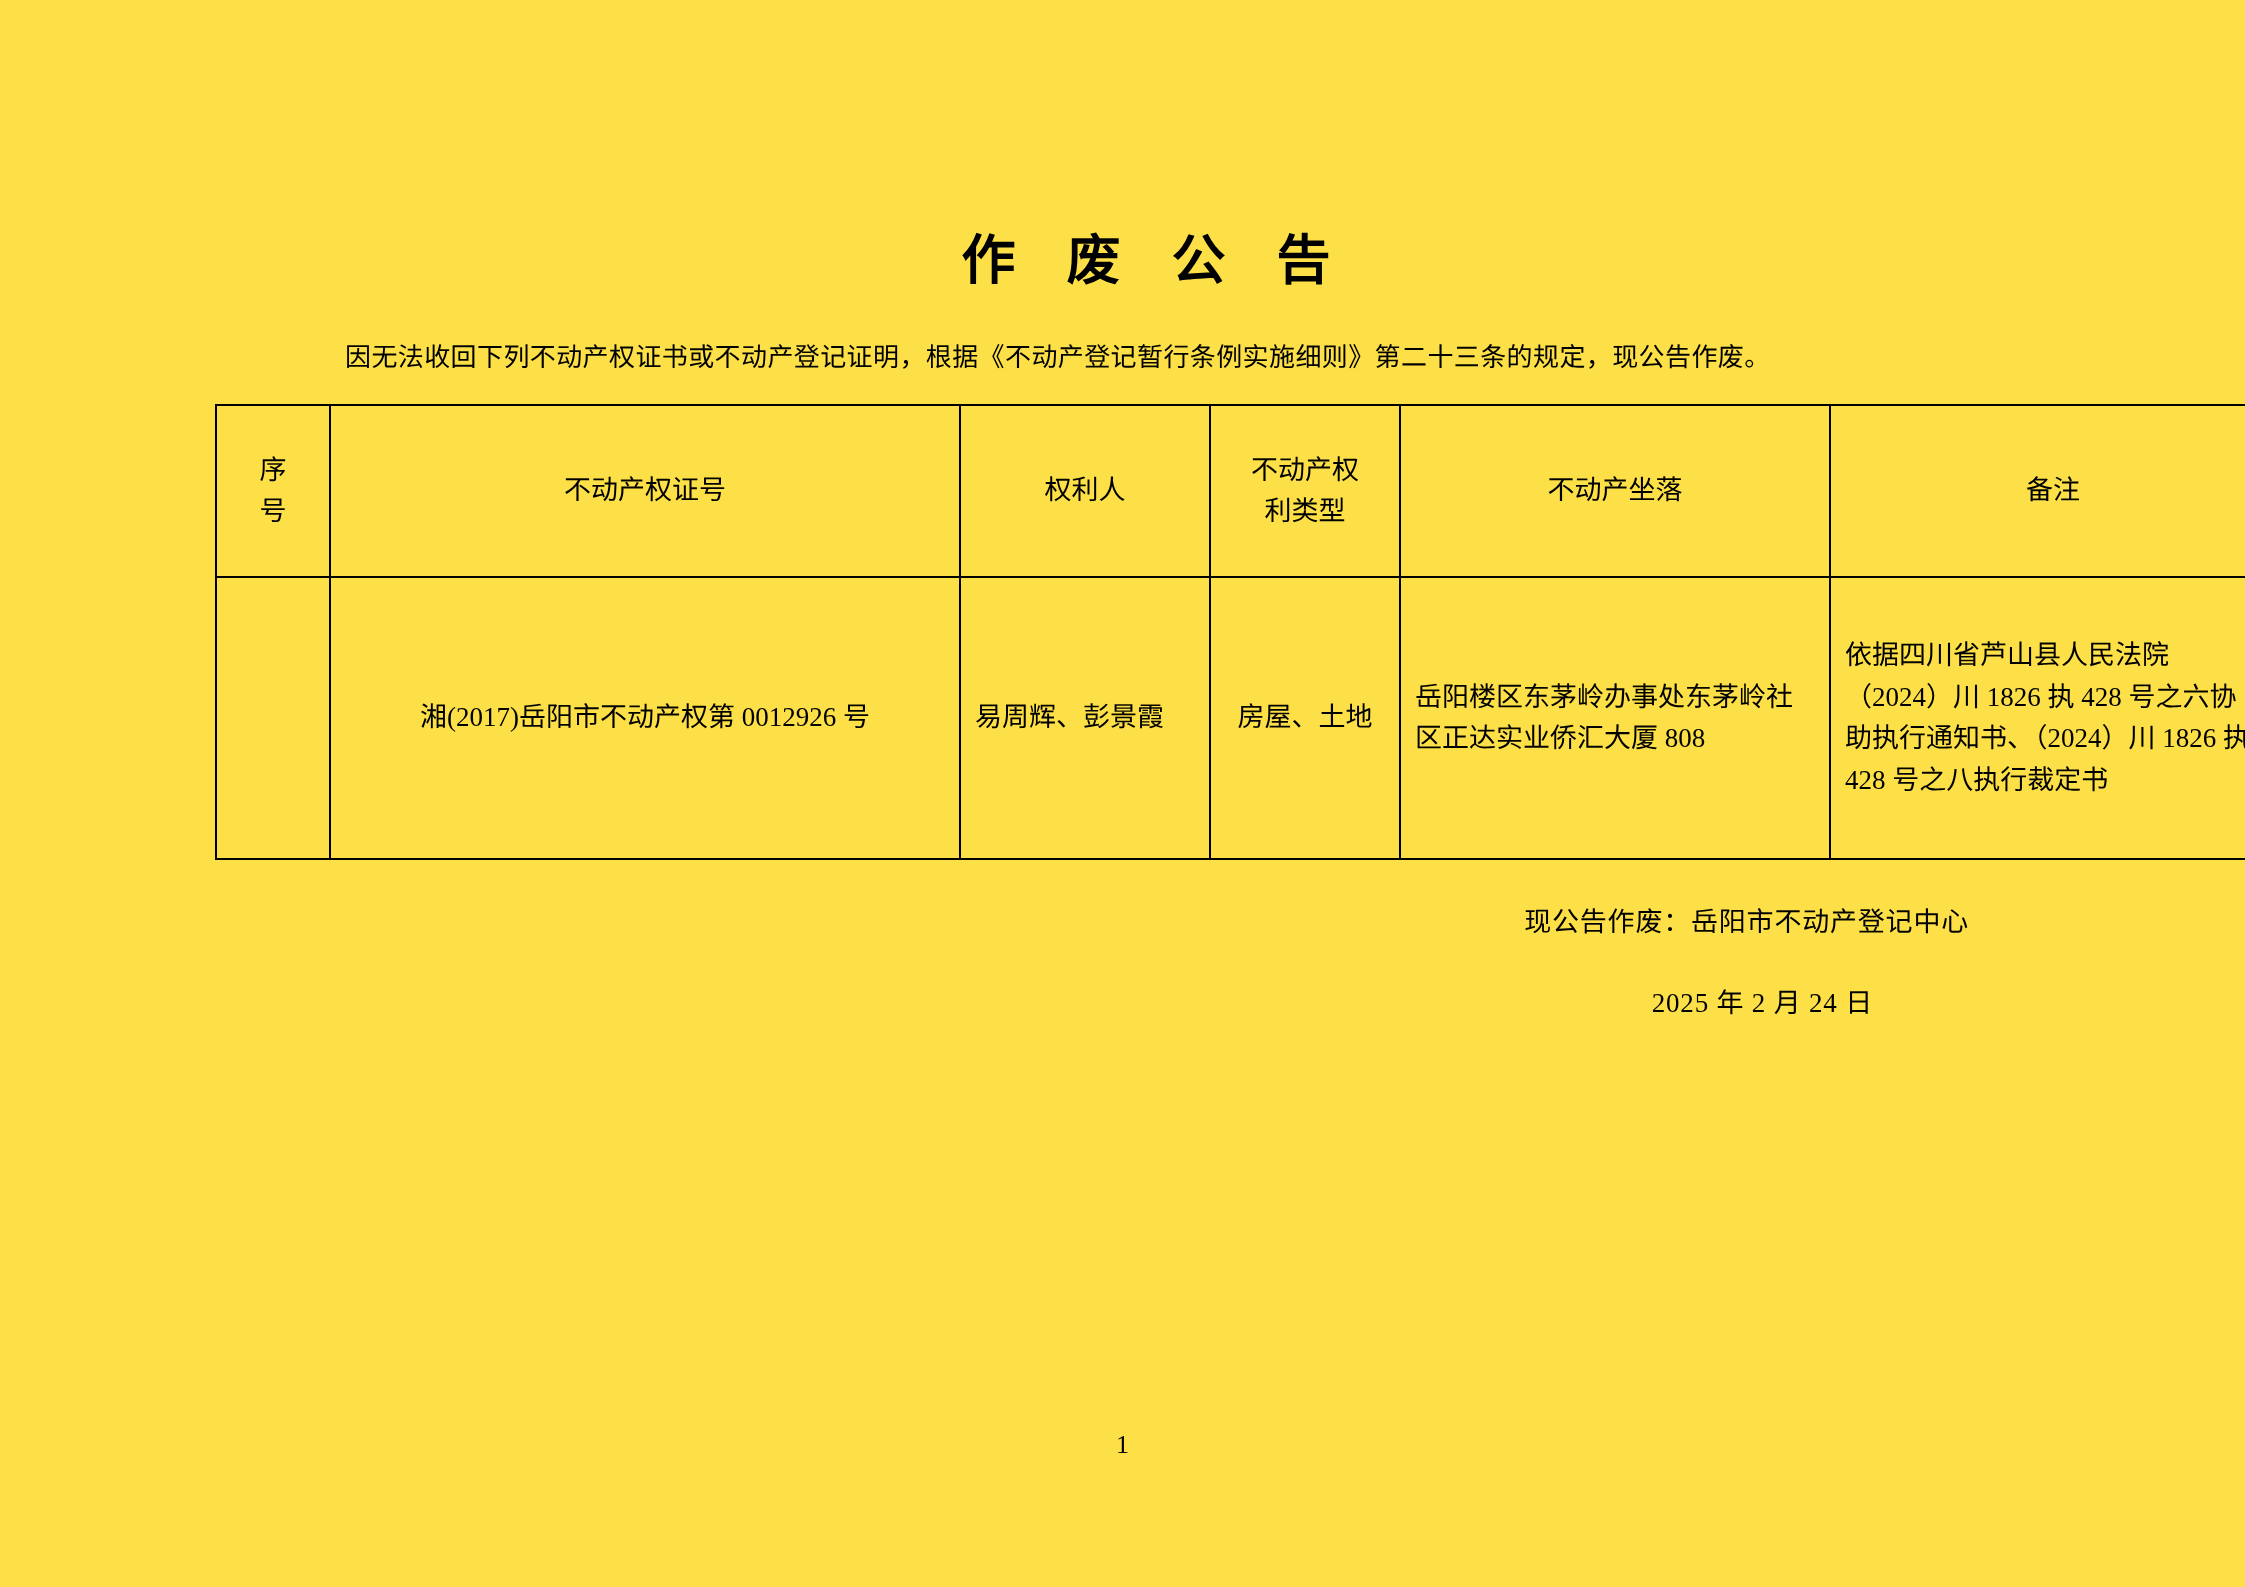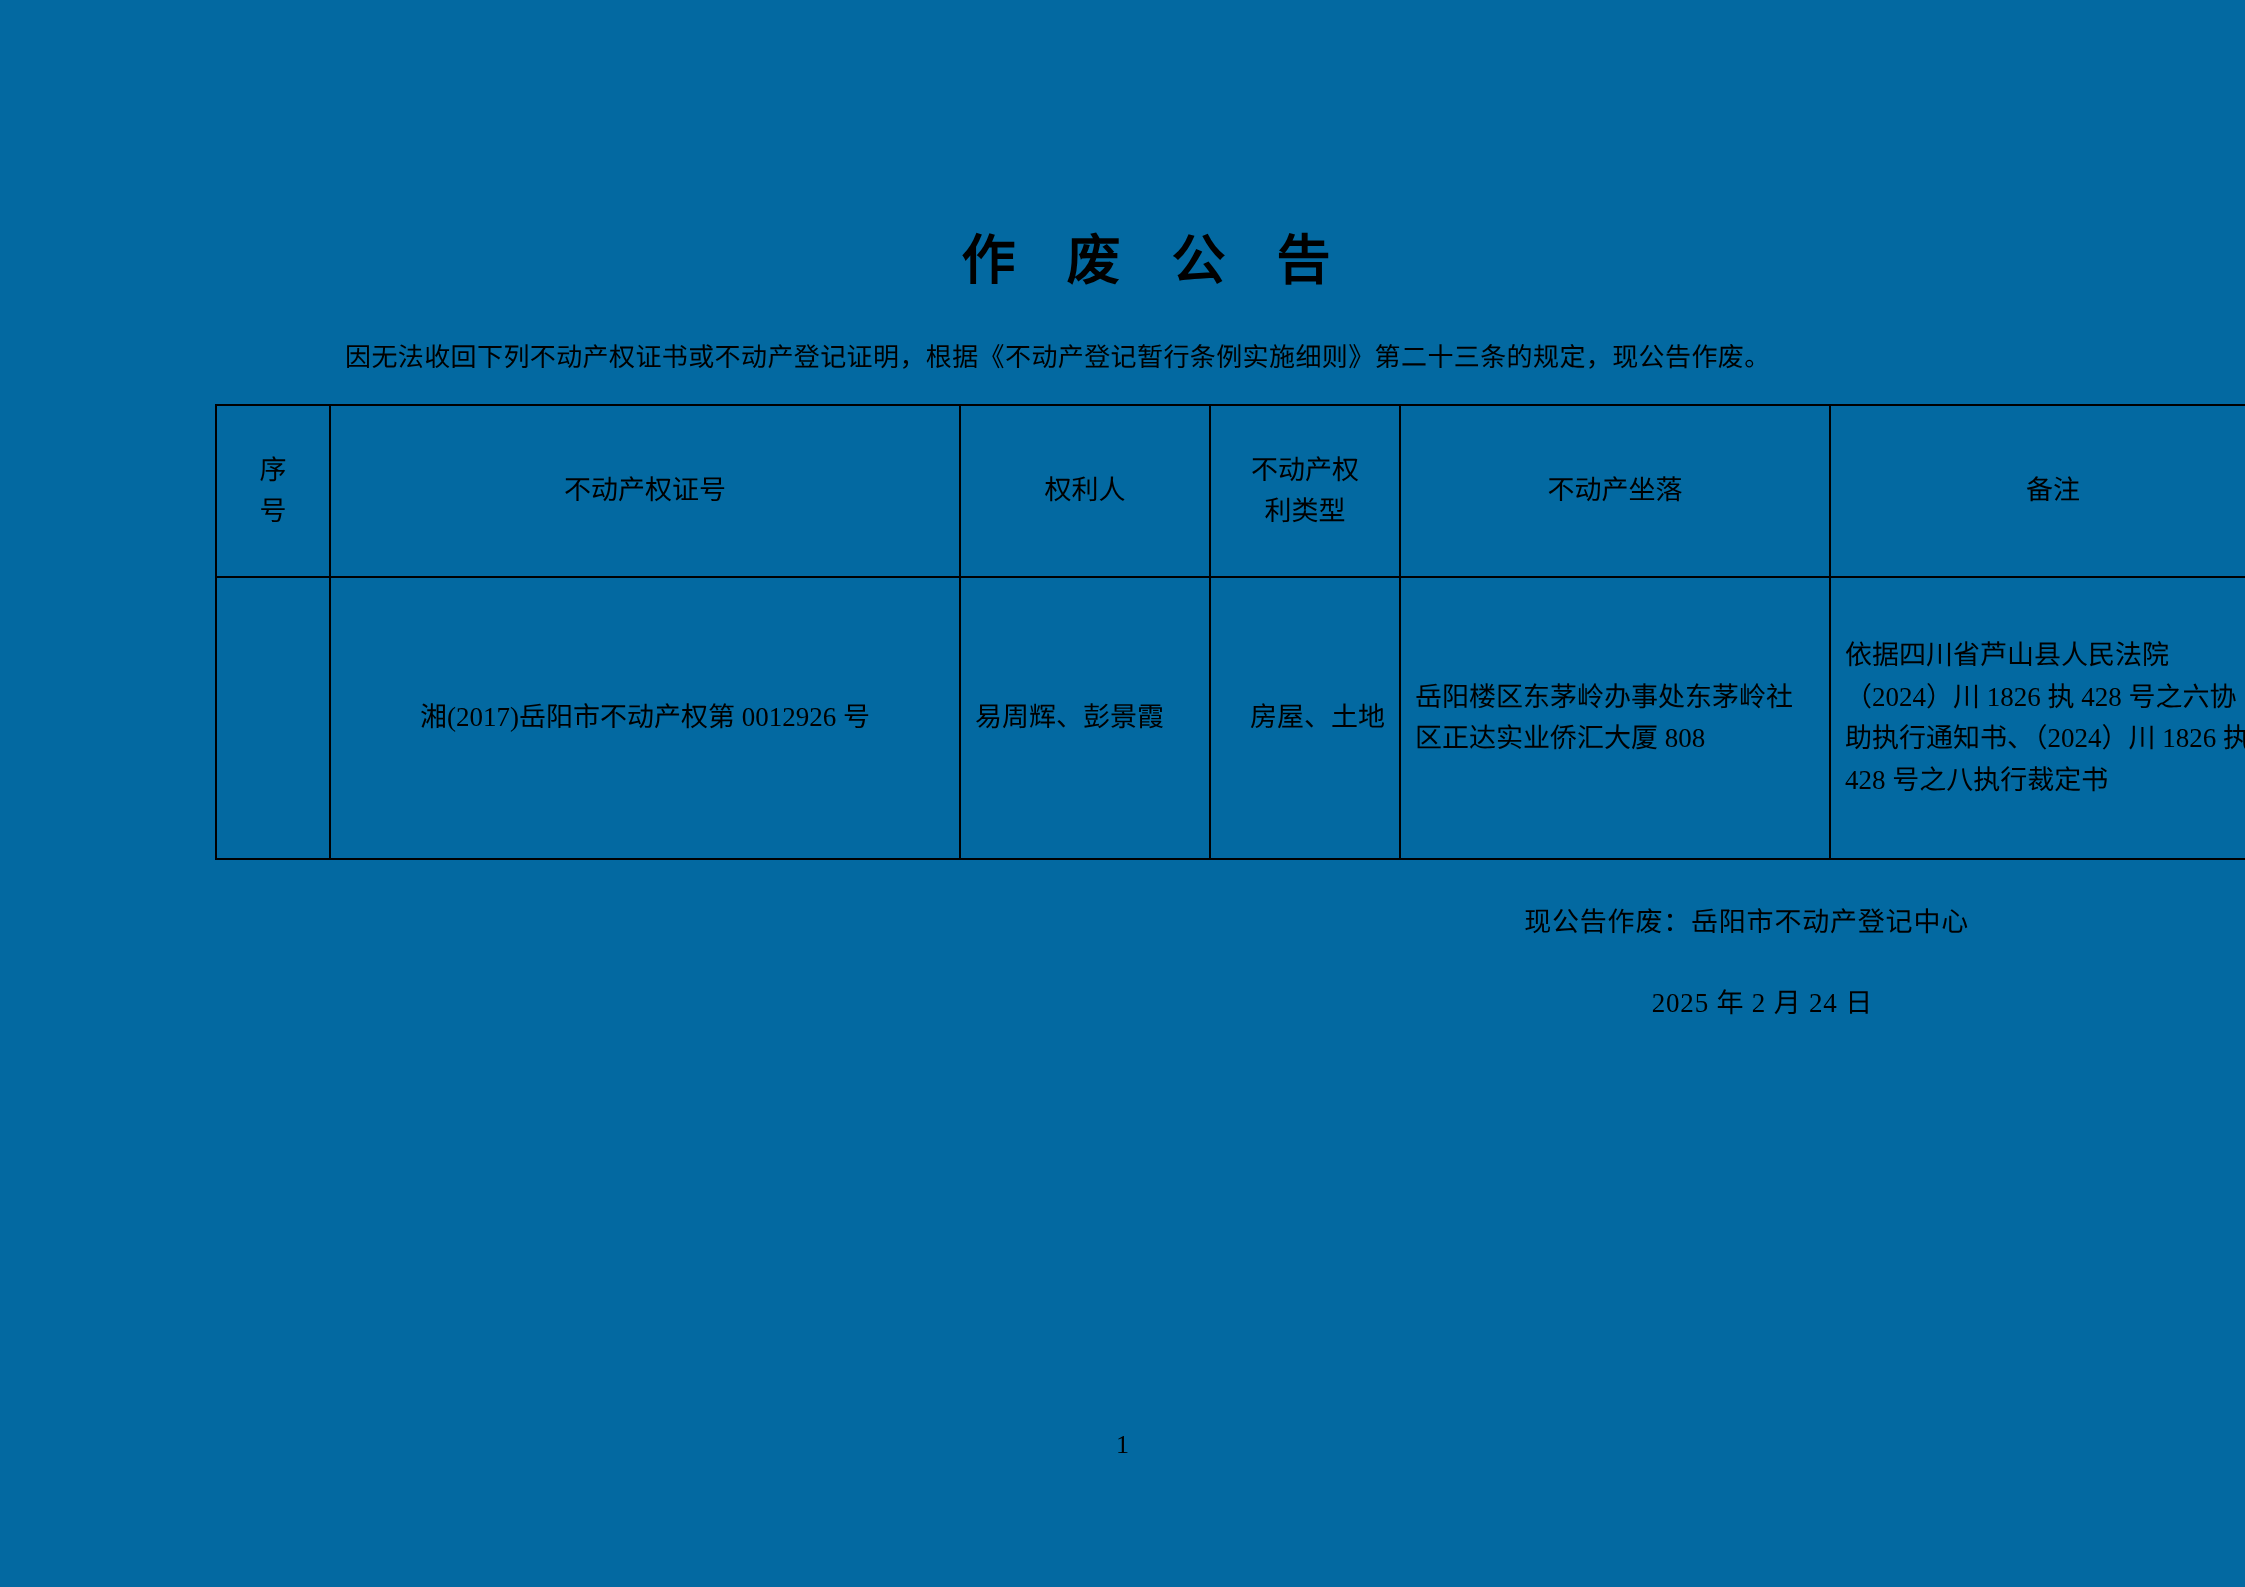--- a/index.html
+++ b/index.html
@@ -8,21 +8,21 @@
     background: #ffffff;
   }
   body {
     font-family: "Liberation Serif", "DejaVu Serif", serif;
     color: #000000;
   }
   .page {
     position: relative;
     width: 2245px;
     height: 1587px;
-    background: #0369a1;
+    background: #fde047;
     box-sizing: border-box;
     overflow: hidden;
   }
   .content {
     position: absolute;
     left: 215px;
     top: 0;
     width: 1880px;
   }
 
@@ -84,21 +84,21 @@
   .hdr-two-line {
     line-height: 1.75;
   }
 
   tbody td {
     height: 260px;
   }
   td.c-seq { text-align: center; }
   td.c-cert { text-align: center; font-size: 28px; }
   td.c-owner { text-align: left; }
-  td.c-type { text-align: right; border-radius: 21px; }
+  td.c-type { text-align: center; border-radius: 21px; }
   td.c-loc { text-align: left; }
   td.c-note { text-align: left; }
 
   .issuer {
     margin-top: 40px;
     text-align: right;
     font-size: 27px;
     padding-right: 126px;
     letter-spacing: 0.8px;
   }

